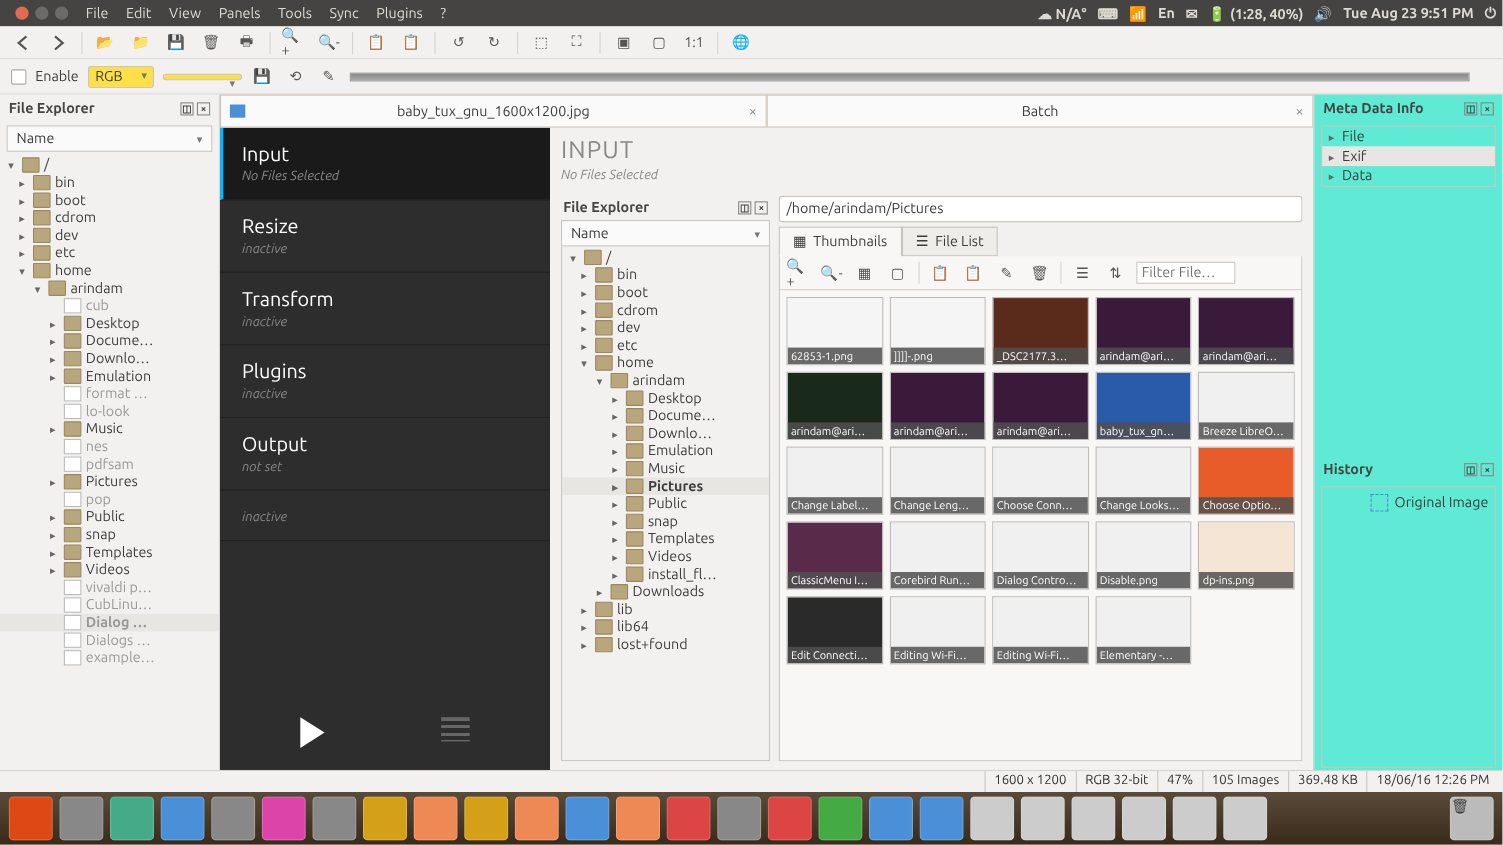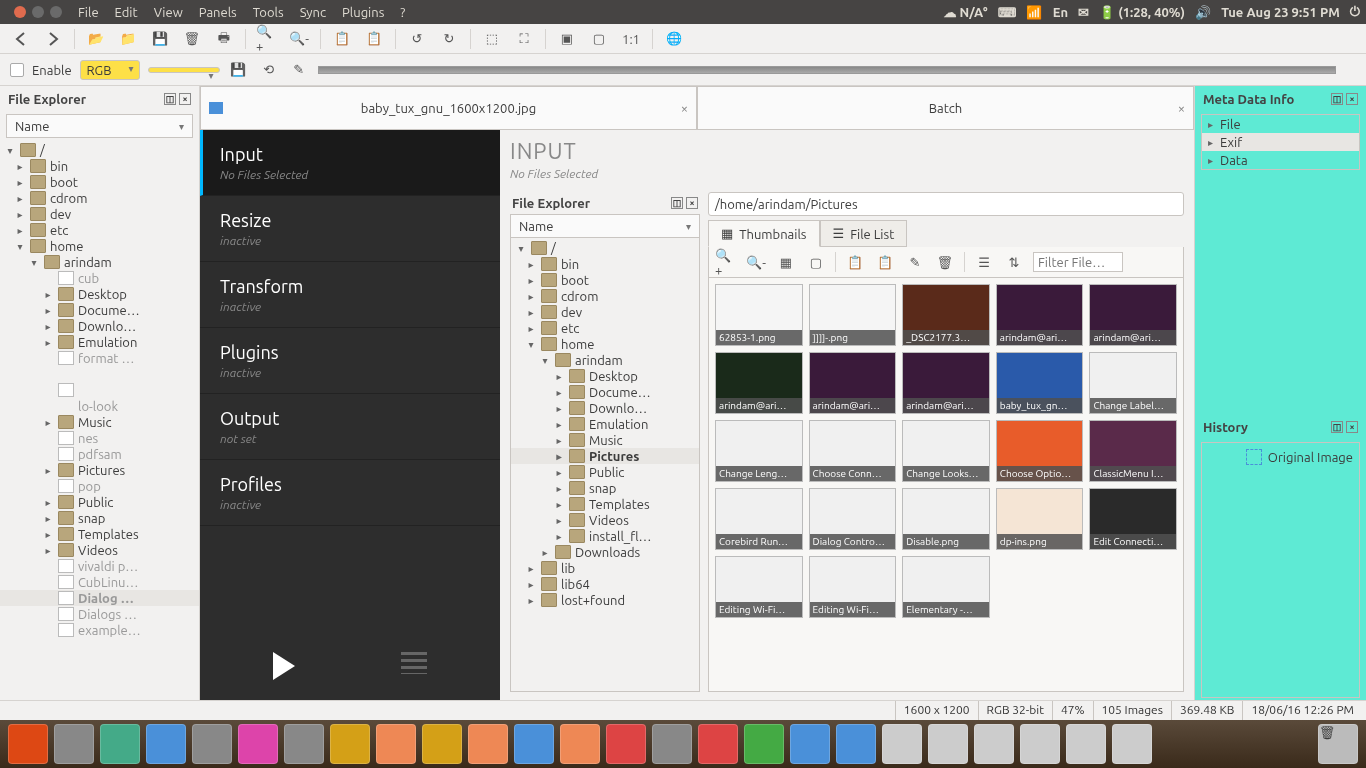--- a/index.html
+++ b/index.html
@@ -41,21 +41,21 @@
   .tree-item { display: flex; align-items: center; padding: 1px 4px; white-space: nowrap; overflow: hidden; cursor: pointer; }
   .tree-item.selected { background: #e8e6e3; font-weight: bold; }
   .tree-toggle { width: 12px; text-align: center; color: #666; font-size: 10px; }
   .tree-icon { width: 16px; height: 14px; margin: 0 4px; }
   .folder-icon { background: #b8a67c; border-radius: 1px; border: 1px solid #9a8860; }
   .file-icon { background: #fff; border: 1px solid #bbb; }
   .ind-1 { padding-left: 14px; } .ind-2 { padding-left: 28px; } .ind-3 { padding-left: 42px; }
   
   
   .center { flex: 1; display: flex; flex-direction: column; }
-  .tabbar { display: flex; height: 44px; background: #fdba74; }
+  .tabbar { display: flex; height: 30px; background: #fdba74; }
   .tab { flex: 1; border: 1px solid #c9c5c1; background: #fafafa; display: flex; align-items: center; justify-content: center; position: relative; cursor: pointer; }
   .tab .tab-close { position: absolute; right: 8px; color: #888; cursor: pointer; }
   .tab .tab-icon { position: absolute; left: 8px; width: 14px; height: 12px; background: #4a90d9; }
   
   .center-body { flex: 1; display: flex; }
   
   
   .dark-sidebar { width: 300px; background: #2d2d2d; color: #ccc; display: flex; flex-direction: column; }
   .ds-item { padding: 14px 20px; border-bottom: 1px solid #222; cursor: pointer; }
   .ds-item.active { background: #1a1a1a; border-left: 3px solid #00b8ff; padding-left: 17px; }
@@ -269,21 +269,21 @@
           <span>Emulation</span>
         </div>
         <div class="tree-item ind-3">
           <span class="tree-toggle"></span>
           <span class="tree-icon file-icon"></span>
           <span style="color: rgb(153, 153, 153);">format …</span>
         </div>
         <div class="tree-item ind-3">
           <span class="tree-toggle"></span>
           <span class="tree-icon file-icon"></span>
-          <span style="color: rgb(153, 153, 153); margin-top: 32px;">lo-look</span>
+          <span style="color: rgb(153, 153, 153);">lo-look</span>
         </div>
         <div class="tree-item ind-3">
           <span class="tree-toggle">▸</span>
           <span class="tree-icon folder-icon"></span>
           <span>Music</span>
         </div>
         <div class="tree-item ind-3">
           <span class="tree-toggle"></span>
           <span class="tree-icon file-icon"></span>
           <span style="color: rgb(153, 153, 153);">nes</span>
@@ -382,21 +382,20 @@
             </div>
             <div class="ds-item">
               <div class="ds-title">Plugins</div>
               <div class="ds-sub">inactive</div>
             </div>
             <div class="ds-item">
               <div class="ds-title">Output</div>
               <div class="ds-sub">not set</div>
             </div>
             <div class="ds-item">
-              <div class="ds-title">Profiles</div>
               <div class="ds-sub">inactive</div>
             </div>
           </div>
         <div class="ds-bottom">
           <div class="play-btn"></div>
           <div class="list-btn"></div>
         </div>
       </div>
 
       <div class="batch-area">
@@ -590,20 +589,24 @@
                   <div class="thumb-img" style="background:#3a1a3a"></div>
                   <div class="thumb-label">arindam@ari…</div>
                 </div>
                 <div class="thumb">
                   <div class="thumb-img" style="background:#3a1a3a"></div>
                   <div class="thumb-label">arindam@ari…</div>
                 </div>
                 <div class="thumb">
                   <div class="thumb-img" style="background:#2a5aaa"></div>
                   <div class="thumb-label">baby_tux_gn…</div>
+                </div>
+                <div class="thumb">
+                  <div class="thumb-img" style="background:#f0f0f0"></div>
+                  <div class="thumb-label">Breeze LibreO…</div>
                 </div>
                 <div class="thumb">
                   <div class="thumb-img" style="background:#f0f0f0"></div>
                   <div class="thumb-label">Change Label…</div>
                 </div>
                 <div class="thumb">
                   <div class="thumb-img" style="background:#f0f0f0"></div>
                   <div class="thumb-label">Change Leng…</div>
                 </div>
                 <div class="thumb">

